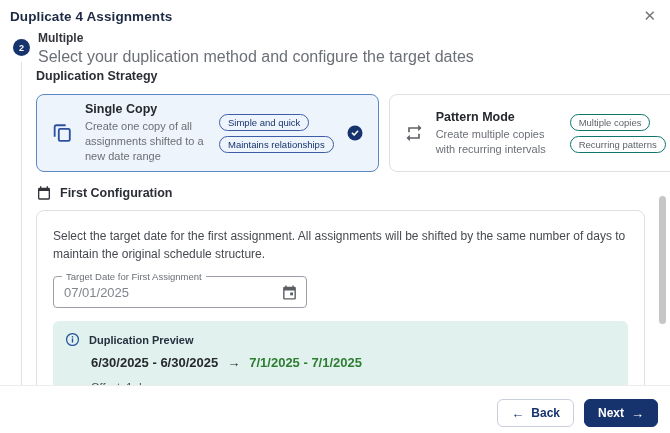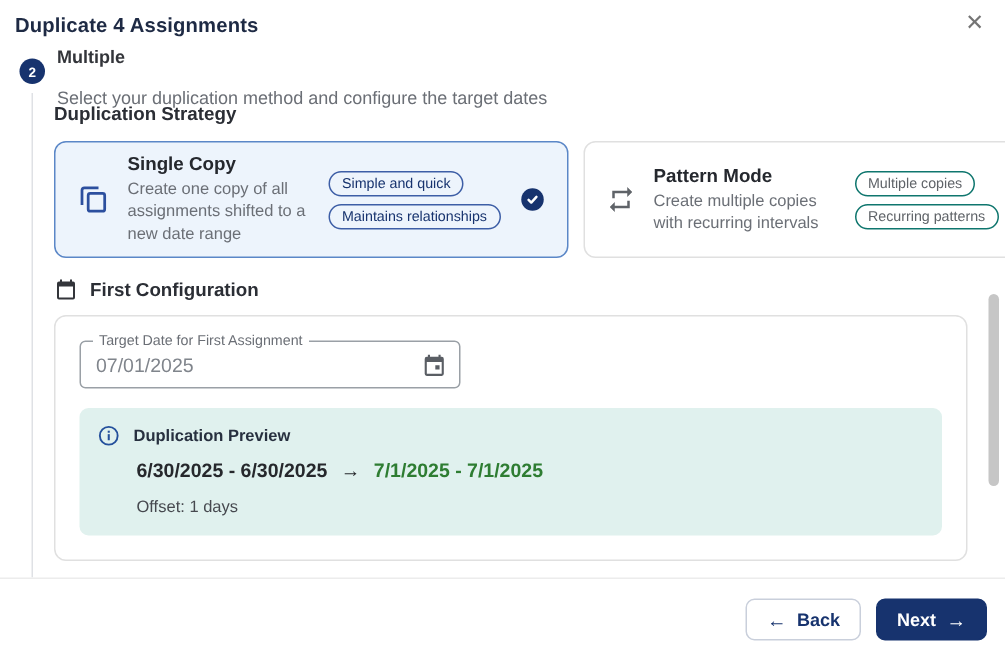--- a/index.html
+++ b/index.html
@@ -33,21 +33,21 @@
     display: flex; align-items: flex-start; gap: 8px;
   }
   .step-circle {
     width: 17px; height: 17px; border-radius: 50%;
     background: #17336e; color: #fff;
     font-size: 9px; font-weight: bold;
     display: flex; align-items: center; justify-content: center;
     margin-top: 8px; flex: 0 0 auto;
   }
   .step-label { font-size: 12px; font-weight: bold; color: #33353a; }
-  .step-sub { font-size: 12px; color: #6b6f76; margin-top: 13px; }
+  .step-sub { font-size: 16px; color: #6b6f76; margin-top: 3px; }
   
   .scroll-area {
     position: absolute; top: 60px; left: 0; right: 0; height: 326px;
     overflow: hidden;
     border-bottom: 1px solid #ececec;
   }
   .connector {
     position: absolute; top: 2px; bottom: 0; left: 21px;
     width: 1px; background: #dfe1e5;
   }
@@ -219,20 +219,21 @@
       <div class="date-head">
         <span style="display:flex;">
           <svg width="16" height="16" viewBox="0 0 24 24">
             <path d="M19 4h-1V2h-2v2H8V2H6v2H5a2 2 0 0 0-2 2v14a2 2 0 0 0 2 2h14a2 2 0 0 0 2-2V6a2 2 0 0 0-2-2zm0 16H5V9h14v11z" fill="#33353a"></path>
           </svg>
         </span>
         <div class="section-h">First Configuration</div>
       </div>
 
       <div class="date-card">
+        <p class="instructions">Select the target date for the first assignment. All assignments will be shifted by the same number of days to maintain the original schedule structure.</p>
 
         <div class="field">
           <span class="field-label">Target Date for First Assignment</span>
           <input class="field-input" readonly="" value="07/01/2025" style="">
           <button class="field-cal-btn">
             <span style="display:flex;">
               <svg width="17" height="17" viewBox="0 0 24 24">
                 <path d="M19 4h-1V2h-2v2H8V2H6v2H5a2 2 0 0 0-2 2v14a2 2 0 0 0 2 2h14a2 2 0 0 0 2-2V6a2 2 0 0 0-2-2zm0 16H5V9h14v11z" fill="#5a5e64"></path>
                 <rect x="13" y="12" width="4" height="4" fill="#5a5e64"></rect>
               </svg>

